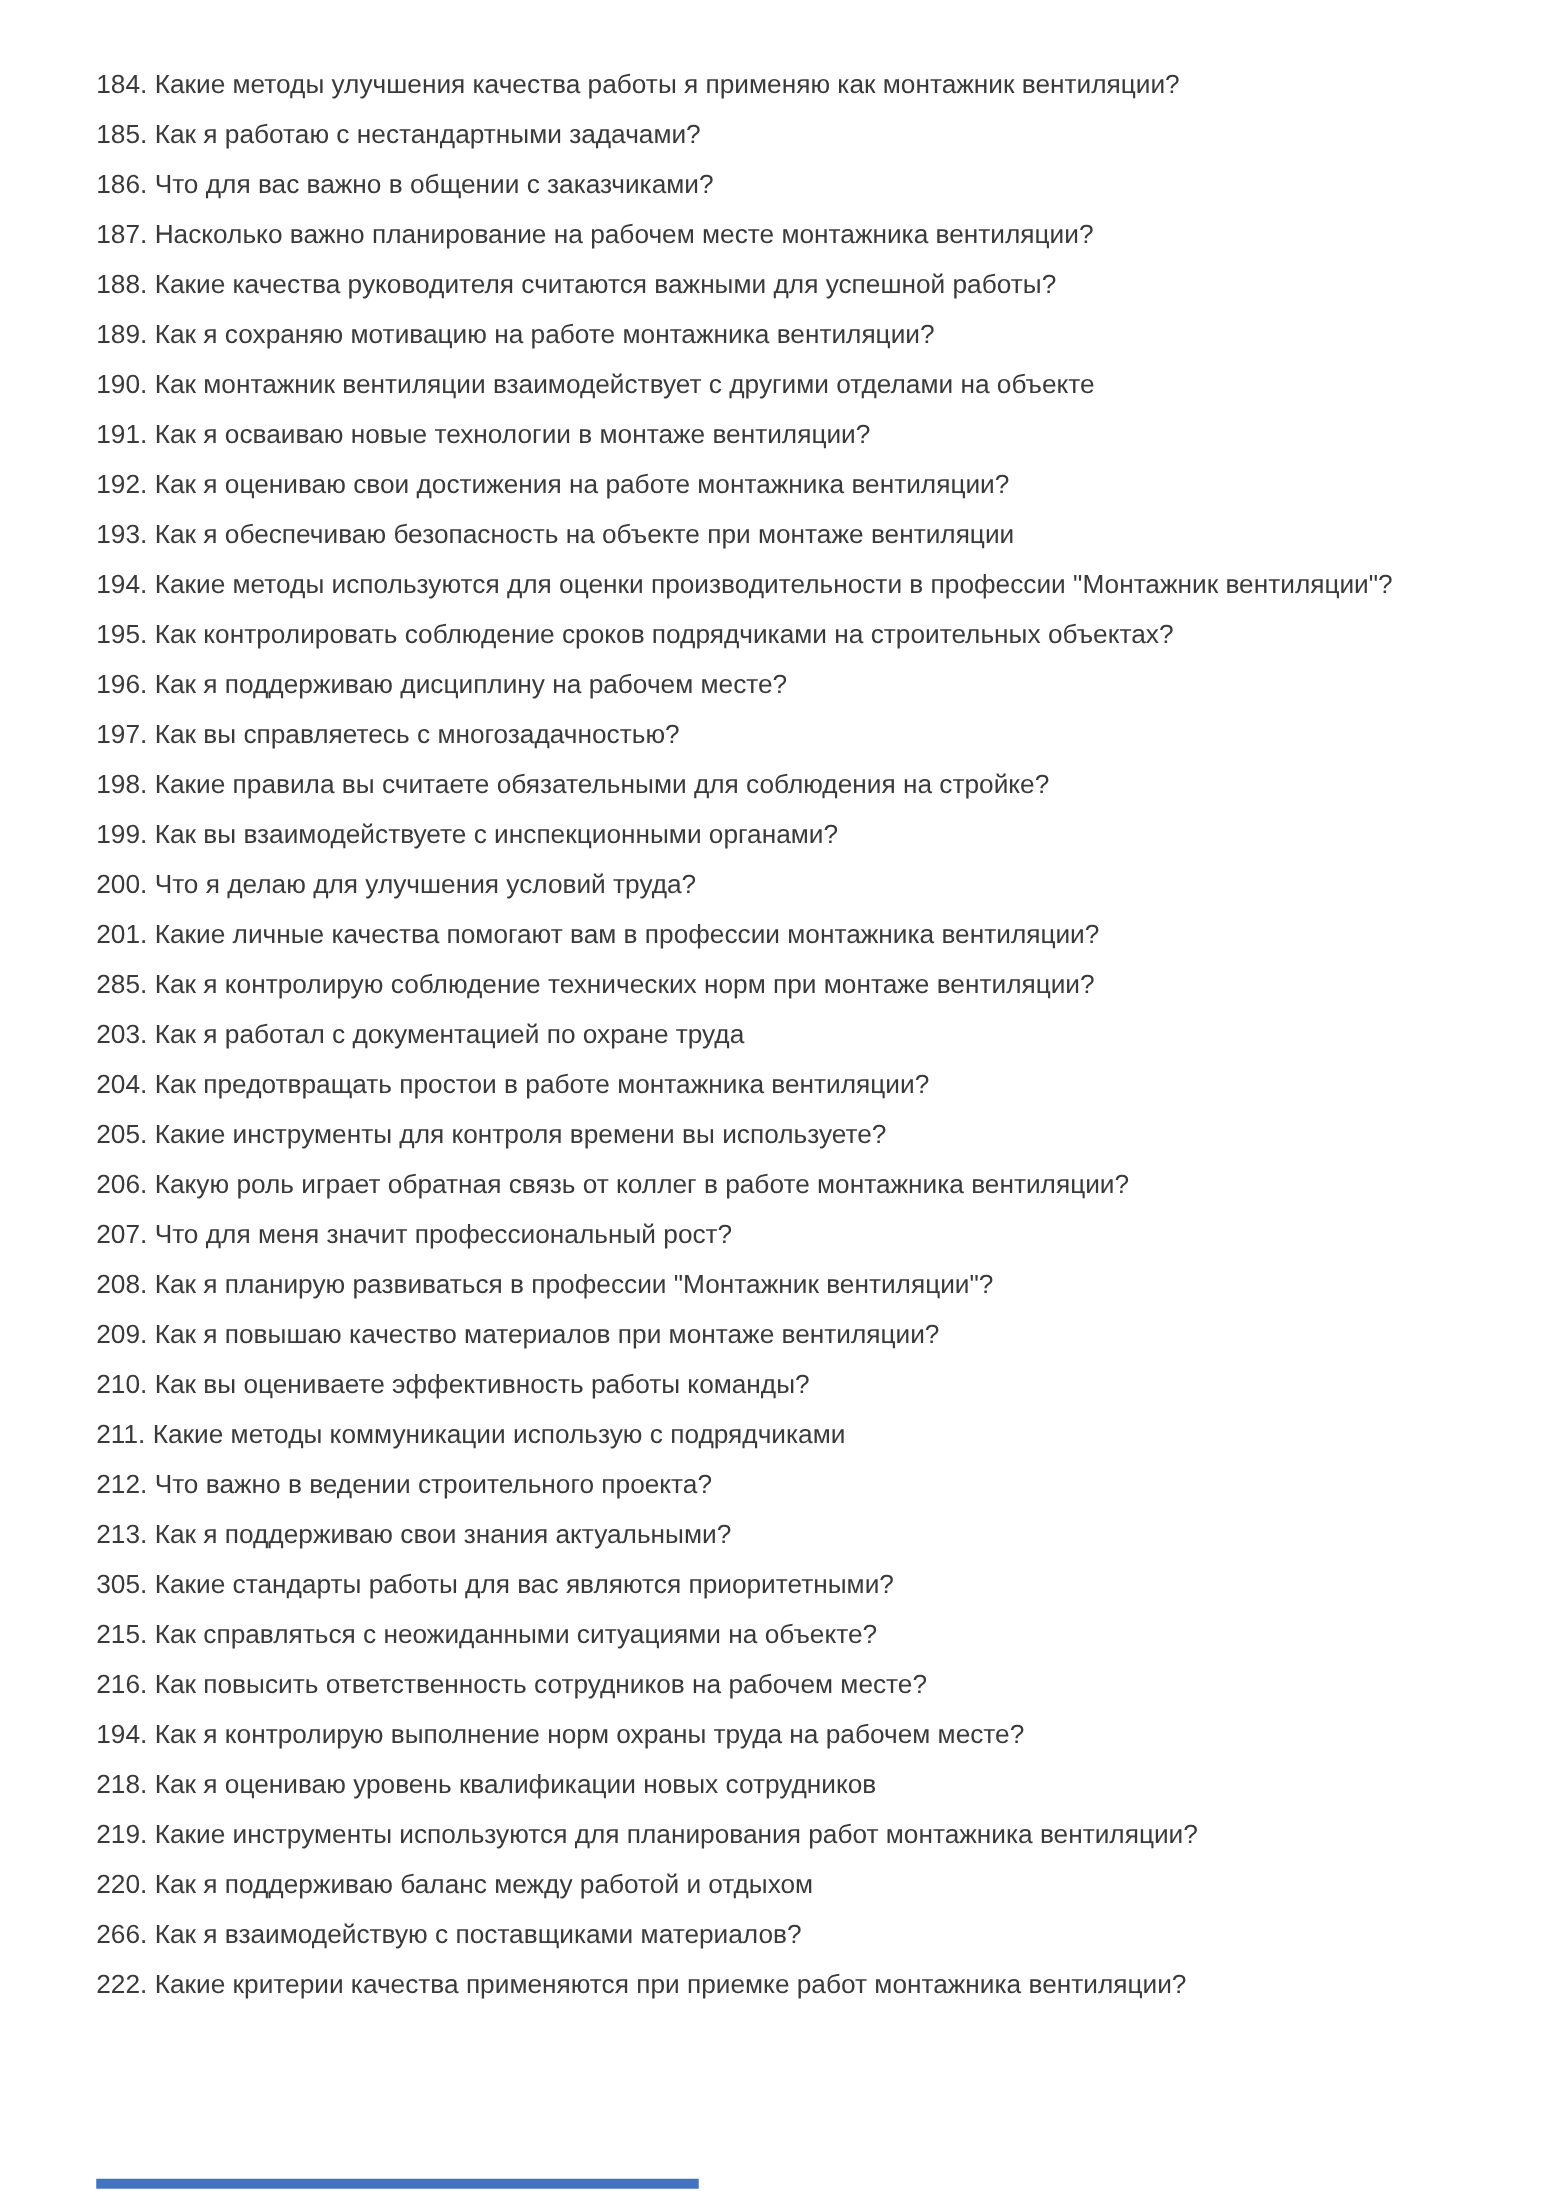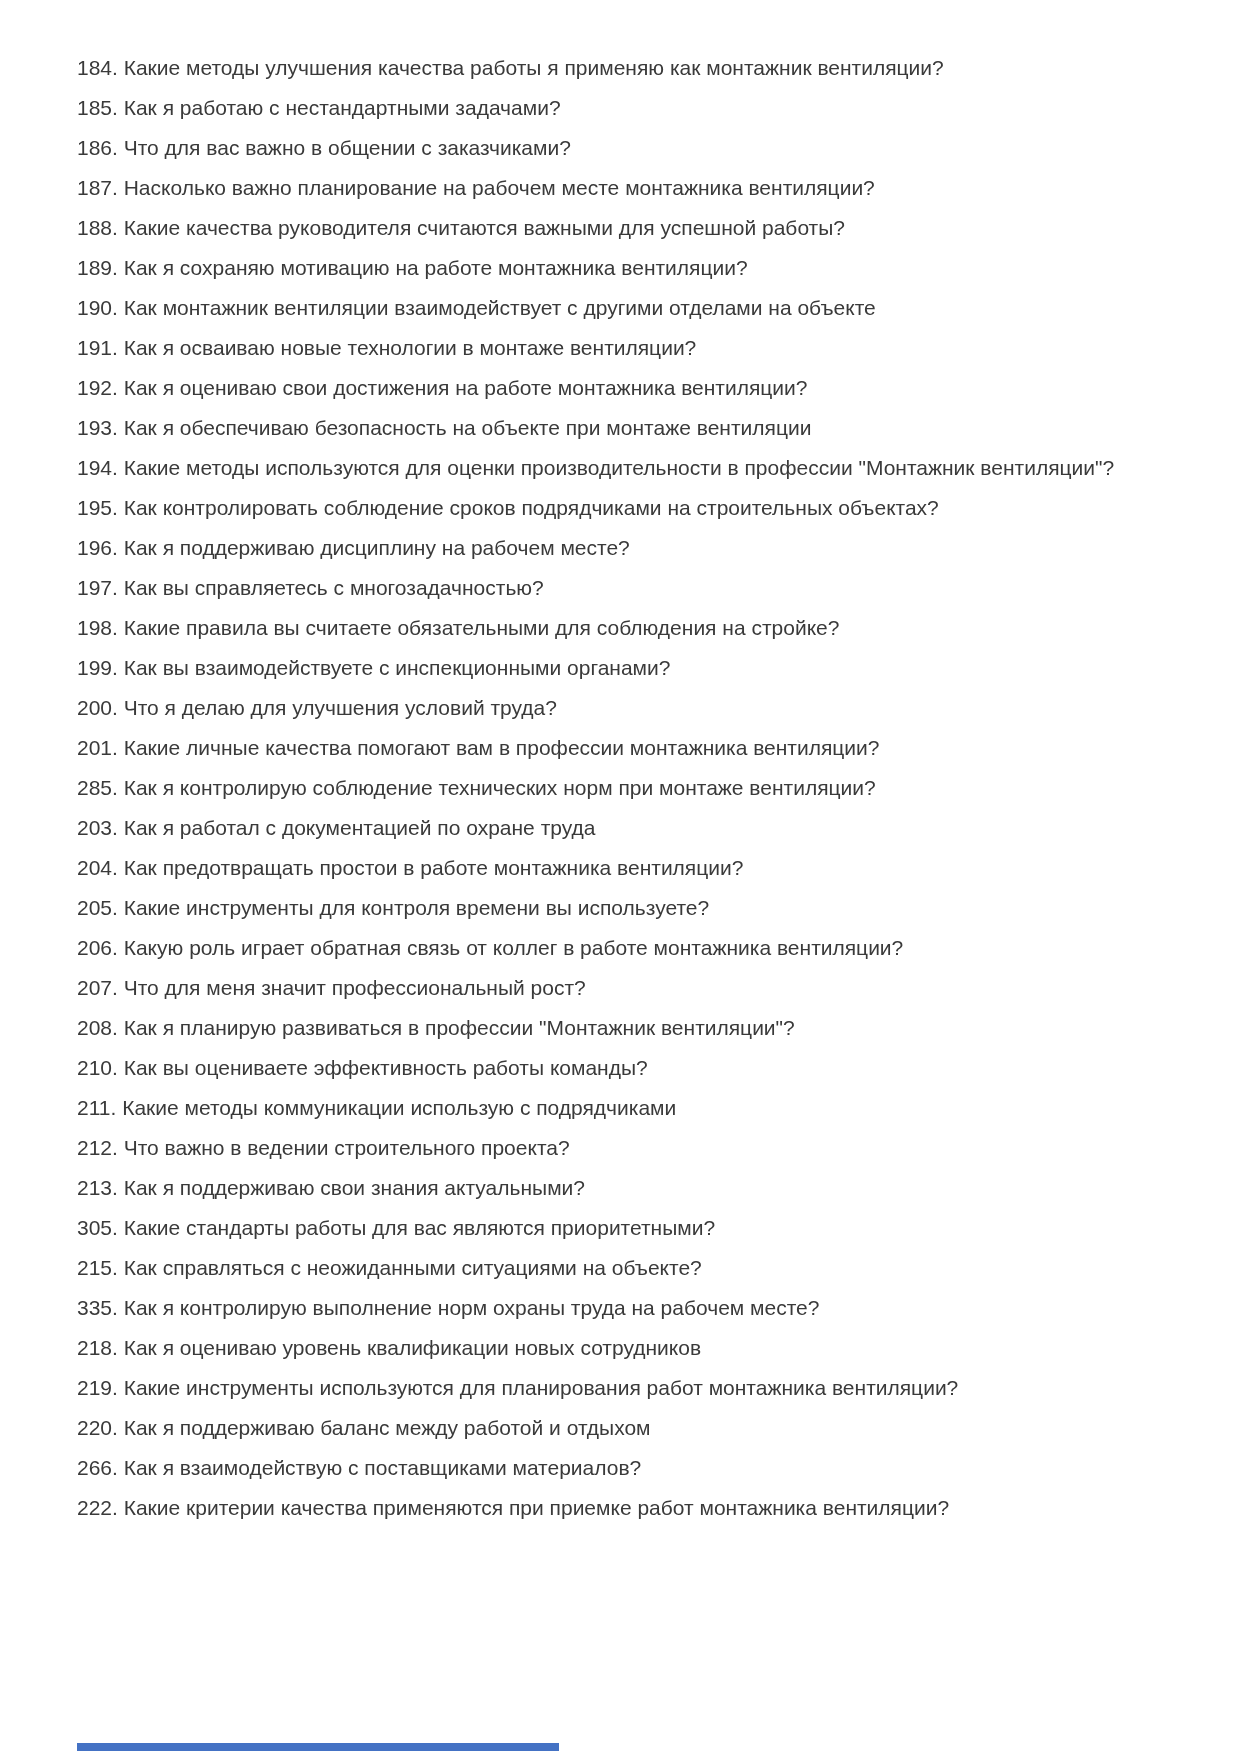--- a/index.html
+++ b/index.html
@@ -59,27 +59,29 @@
       <p class="q-item">199. Как вы взаимодействуете с инспекционными органами?</p>
       <p class="q-item">200. Что я делаю для улучшения условий труда?</p>
       <p class="q-item">201. Какие личные качества помогают вам в профессии монтажника вентиляции?</p>
       <p class="q-item">285. Как я контролирую соблюдение технических норм при монтаже вентиляции?</p>
       <p class="q-item">203. Как я работал с документацией по охране труда</p>
       <p class="q-item">204. Как предотвращать простои в работе монтажника вентиляции?</p>
       <p class="q-item">205. Какие инструменты для контроля времени вы используете?</p>
       <p class="q-item">206. Какую роль играет обратная связь от коллег в работе монтажника вентиляции?</p>
       <p class="q-item">207. Что для меня значит профессиональный рост?</p>
       <p class="q-item">208. Как я планирую развиваться в профессии "Монтажник вентиляции"?</p>
+      <p class="q-item">209. Как я повышаю качество материалов при монтаже вентиляции?</p>
       <p class="q-item">210. Как вы оцениваете эффективность работы команды?</p>
       <p class="q-item">211. Какие методы коммуникации использую с подрядчиками</p>
       <p class="q-item">212. Что важно в ведении строительного проекта?</p>
       <p class="q-item">213. Как я поддерживаю свои знания актуальными?</p>
       <p class="q-item">305. Какие стандарты работы для вас являются приоритетными?</p>
       <p class="q-item">215. Как справляться с неожиданными ситуациями на объекте?</p>
-      <p class="q-item">335. Как я контролирую выполнение норм охраны труда на рабочем месте?</p>
+      <p class="q-item">216. Как повысить ответственность сотрудников на рабочем месте?</p>
+      <p class="q-item">194. Как я контролирую выполнение норм охраны труда на рабочем месте?</p>
       <p class="q-item">218. Как я оцениваю уровень квалификации новых сотрудников</p>
       <p class="q-item">219. Какие инструменты используются для планирования работ монтажника вентиляции?</p>
       <p class="q-item">220. Как я поддерживаю баланс между работой и отдыхом</p>
       <p class="q-item">266. Как я взаимодействую с поставщиками материалов?</p>
       <p class="q-item">222. Какие критерии качества применяются при приемке работ монтажника вентиляции?</p>
     </div>
   <div class="bottom-bar" style="background: rgb(68, 114, 196);"></div>
 </div>
 
 </body></html>

